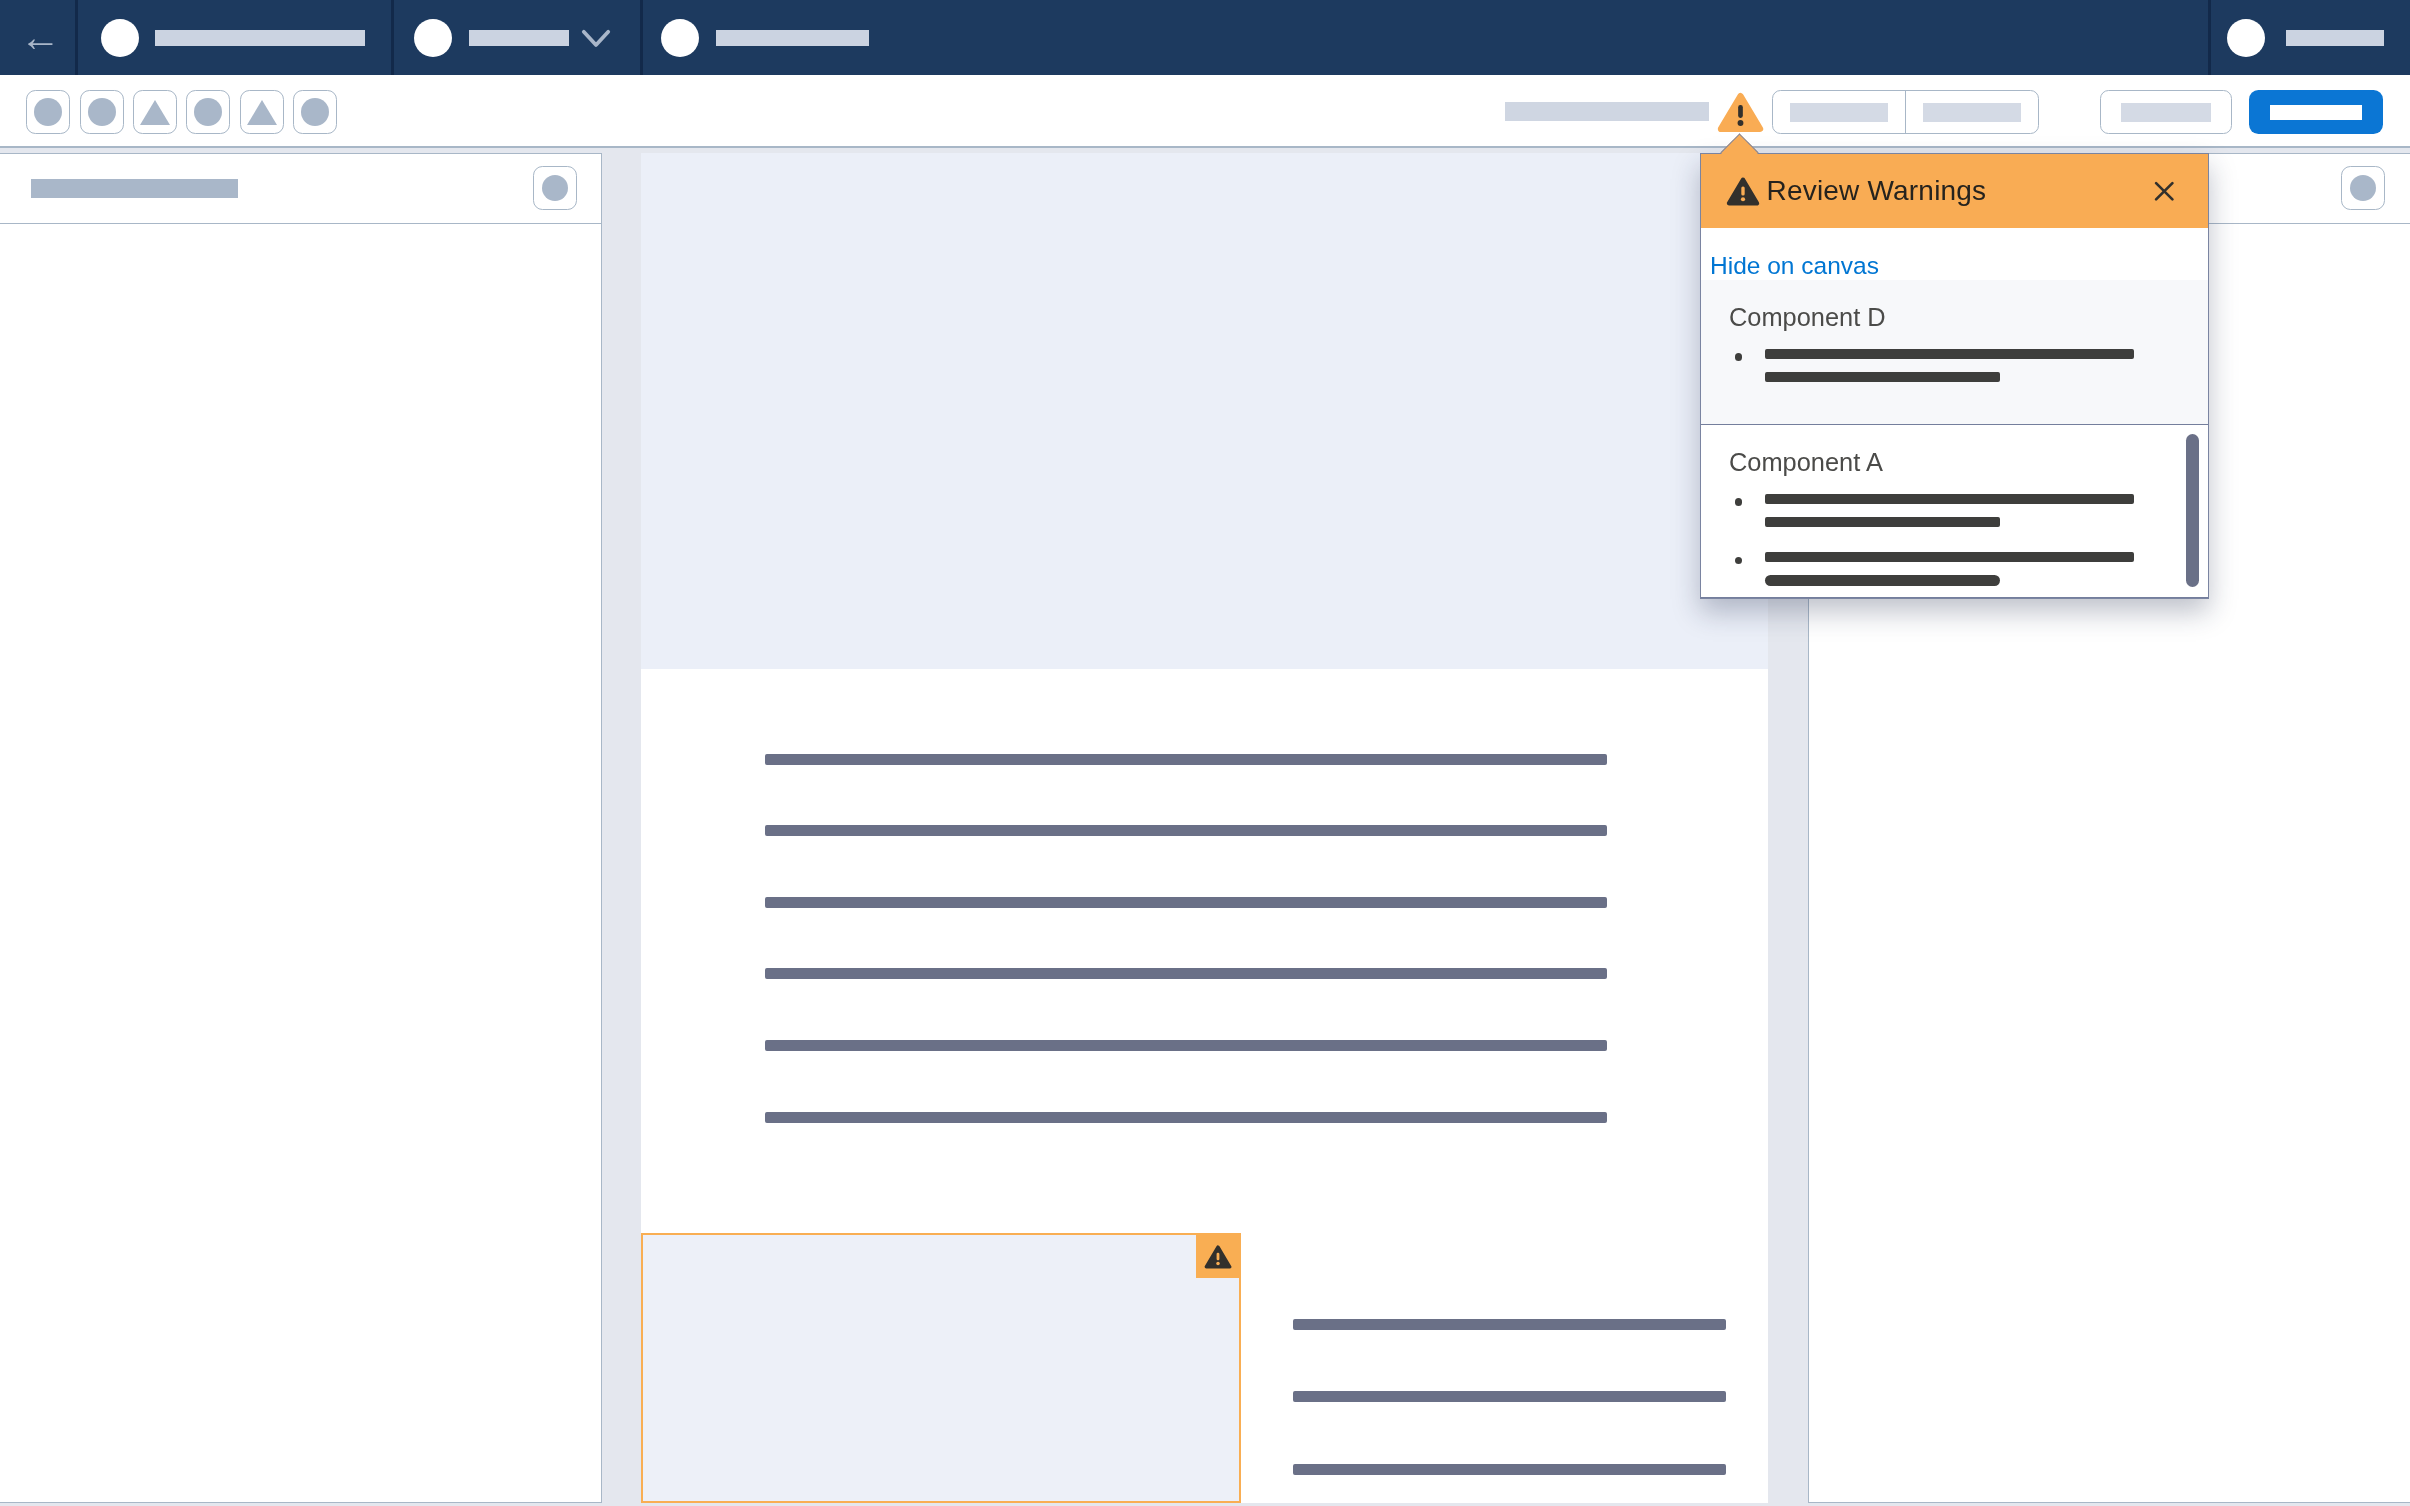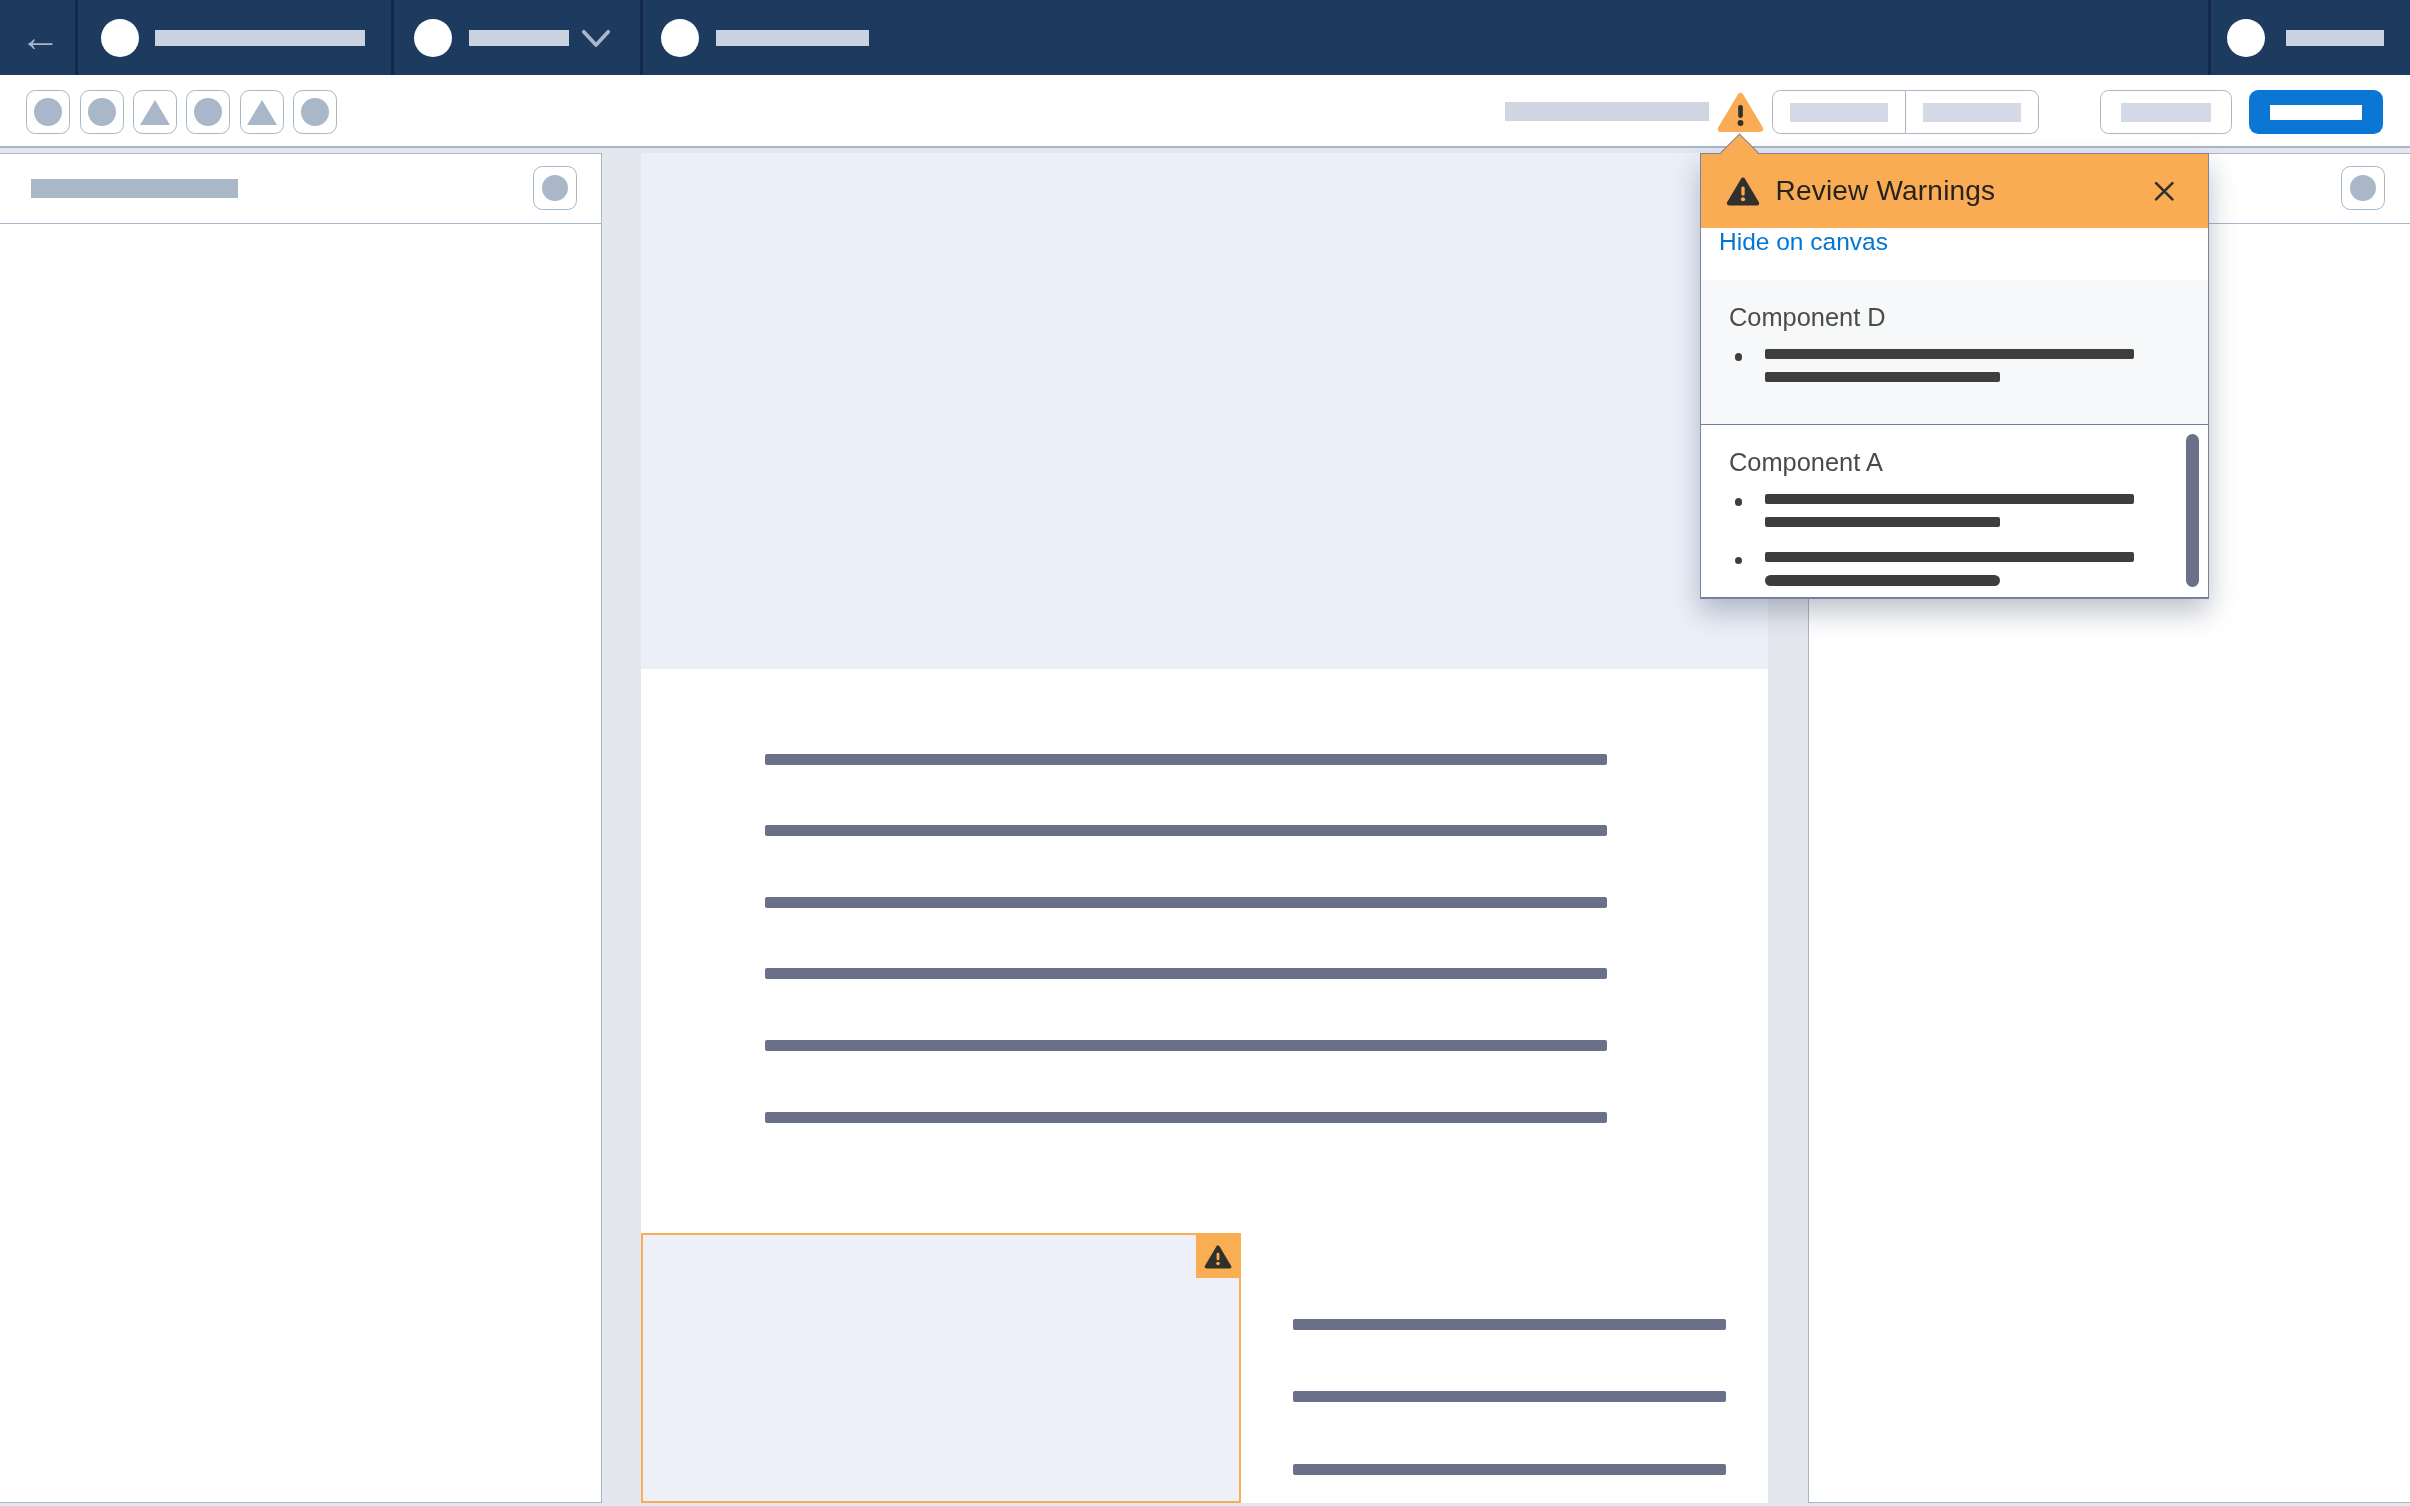--- a/index.html
+++ b/index.html
@@ -53,24 +53,24 @@
   .canvas .line.side { left:652px; width:433px; }
   .warn-box { position:absolute; left:0; top:1080px; width:600px; height:270px; background:#EDF0F8; border:2.8px solid #F9AE53; }
   .warn-badge { position:absolute; right:0; top:0; width:43px; height:43px; background:#F9AE53;
                 display:flex; align-items:center; justify-content:center; cursor:pointer; }
 
   
   .popover { position:absolute; left:1700px; top:153px; width:509px; height:446px; background:#FFFFFF;
              border:1.9px solid #7A84A1; box-shadow:0 13px 26px rgba(25,35,70,.28); z-index:50; display:flex; flex-direction:column; }
   .popover-nub { position:absolute; top:-15px; left:24.5px; width:27px; height:27px; background:#F9AC54;
                  border-left:1.9px solid #7A84A1; border-top:1.9px solid #7A84A1; transform:rotate(45deg); }
-  .pop-header { position:relative; z-index:2; height:74px; background:#F9AC54; display:flex; align-items:center; padding:0 24.5px; gap:16px; }
+  .pop-header { position:relative; z-index:2; height:74px; background:#F9AC54; display:flex; align-items:center; padding:0 24.5px; gap:7px; }
   .pop-title { font-size:28px; color:#26231E; letter-spacing:0.2px; flex:1; }
   .pop-close { background:none; border:none; cursor:pointer; display:flex; align-items:center; justify-content:center; width:38px; height:38px; }
-  .hide-row { height:52px; display:flex; align-items:flex-start; padding:0 18px; background:#fff; }
+  .hide-row { height:52px; display:flex; align-items:flex-end; padding:0 9px; background:#fff; }
   .hide-link { font-size:24.5px; color:#0176D3; text-decoration:none; cursor:pointer; }
   .pop-card { position:relative; padding:22.6px 56px 0 28px; }
   .pop-card.a { height:174px; background:#FFFFFF; border-top:1.9px solid #747E9C; border-bottom:1.9px solid #747E9C; overflow:hidden; }
   .pop-card.d { flex:1; background:#F7F8FA; }
   .card-title { font-size:25.4px; color:#4B4B49; margin-bottom:17px; }
   .bullet-row { display:flex; margin-bottom:24.5px; }
   .bullet-dot { width:7.5px; height:7.5px; border-radius:50%; background:#3E3E3C; margin:4.7px 22.6px 0 5.6px; flex:none; }
   .bullet-lines { display:flex; flex-direction:column; gap:13px; }
   .b-line { height:10.4px; background:#3E3E3C; border-radius:1.9px; }
   .b-line.long { width:369px; }

